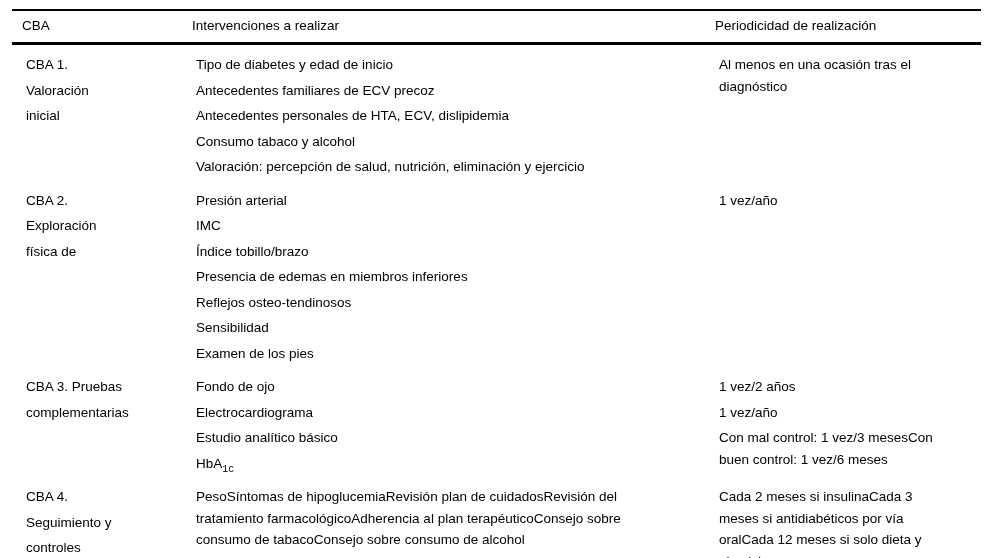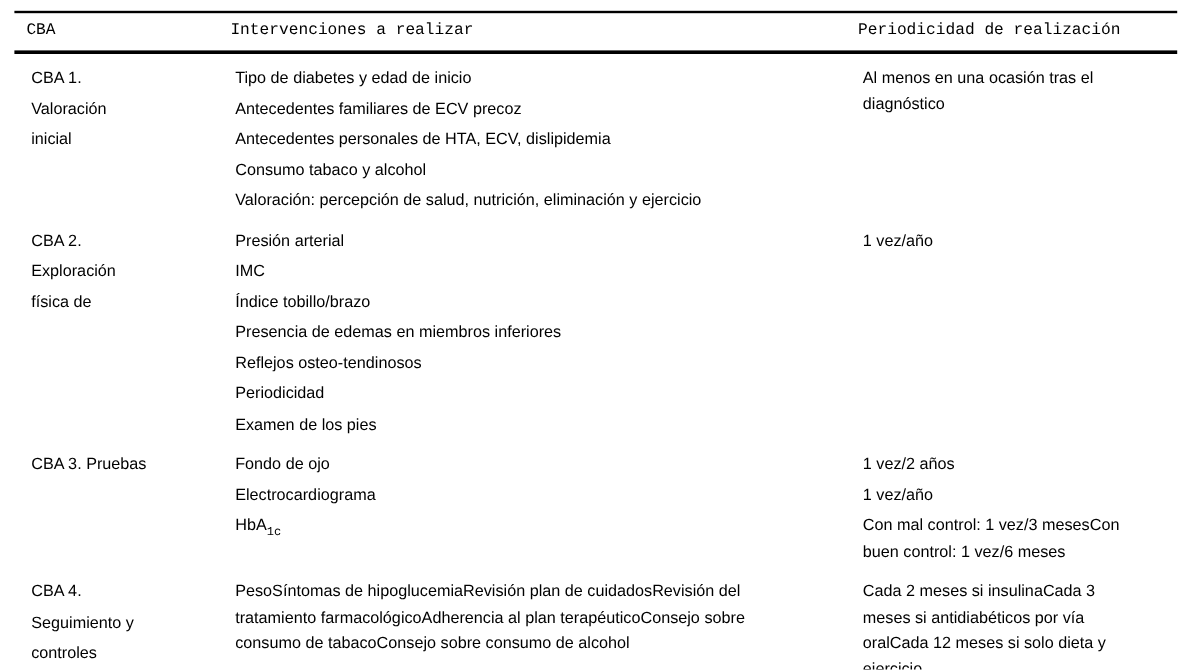--- a/index.html
+++ b/index.html
@@ -15,21 +15,21 @@
     color: #000000;
   }
   .table { margin: 9px 11px 0 12px; }
   .thead {
     display: grid;
     grid-template-columns: 170px 523px 1fr;
     border-top: 2px solid #000;
     border-bottom: 3px solid #000;
     padding: 6px 0 8px 0;
   }
-  .thead .cell { line-height: 17px; font-family: Liberation Mono, monospace; }
+  .thead .cell { line-height: 17px; }
   .tbody {
     border-bottom: 3px solid #000;
     padding: 3px 0 5px 0;
   }
   .row {
     display: grid;
     grid-template-columns: 170px 523px 1fr;
     padding: 2px 0;
   }
   .cell { padding-left: 10px; }
@@ -76,35 +76,37 @@
           <p class="line">CBA 2.</p>
           <p class="line">Exploración</p>
           <p class="line">física de</p>
         </div>
         <div class="cell col2">
           <p class="line">Presión arterial</p>
           <p class="line">IMC</p>
           <p class="line">Índice tobillo/brazo</p>
           <p class="line">Presencia de edemas en miembros inferiores</p>
           <p class="line">Reflejos osteo-tendinosos</p>
-          <p class="line">Periodicidad</p>
+          <p class="line">Sensibilidad</p>
           <p class="line">Examen de los pies</p>
         </div>
         <div class="cell col3">
           <p class="line">1 vez/año</p>
         </div>
       </div>
 
       <div class="row">
         <div class="cell col1">
           <p class="line">CBA 3. Pruebas</p>
+          <p class="line">complementarias</p>
         </div>
         <div class="cell col2">
           <p class="line">Fondo de ojo</p>
           <p class="line">Electrocardiograma</p>
+          <p class="line">Estudio analítico básico</p>
           <p class="line"><span>HbA</span><sub>1c</sub></p>
         </div>
         <div class="cell col3">
           <p class="line">1 vez/2 años</p>
           <p class="line">1 vez/año</p>
           <p class="line">Con mal control: 1 vez/3 mesesCon buen control: 1 vez/6 meses</p>
         </div>
       </div>
 
       <div class="row">

